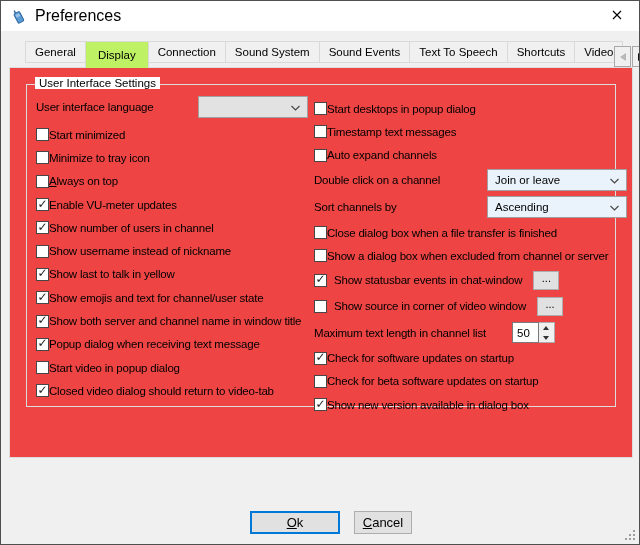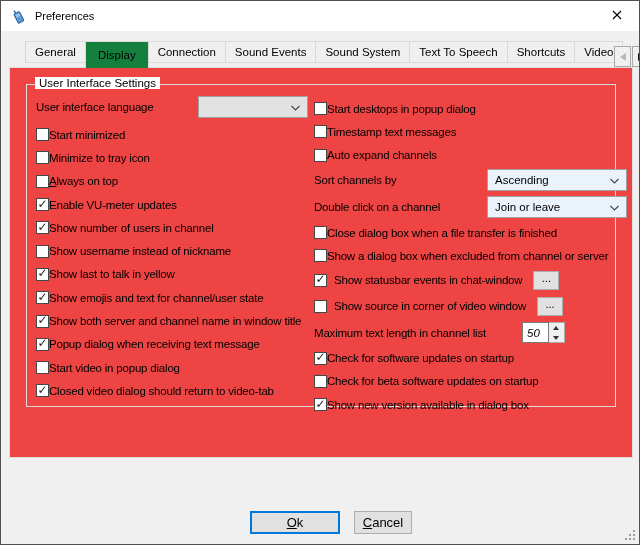--- a/index.html
+++ b/index.html
@@ -7,30 +7,30 @@
   .window {
     position:relative; width:640px; height:545px;
     background:#f0f0f0; border:1px solid #4f4f4f;
     font-family:"Liberation Sans","DejaVu Sans",sans-serif;
     font-size:11.5px; color:#000; overflow:hidden;
   }
   
   .titlebar { position:absolute; top:0; left:0; right:0; height:30px; background:#fff;
     display:flex; align-items:center; padding-left:9px; }
   .app-icon { width:17px; height:17px; margin-right:8px; flex:0 0 auto; }
-  .title { font-size:11px; }
+  .title { font-size:16px; }
   .close-btn { position:absolute; right:0; top:0; width:45px; height:29px;
     display:flex; align-items:center; justify-content:center; cursor:default; }
   
   .tabbar { position:absolute; top:40px; left:24px; width:624px; height:27px;
     display:flex; z-index:2; overflow:hidden; }
   .tab { height:22px; background:#f0f0f0; border:1px solid #d9d9d9;
     display:flex; align-items:center; justify-content:center;
     padding:0 9px; margin-right:-1px; white-space:nowrap; }
-  .tab.active { height:27px; background:#15803d; border-bottom:none; z-index:3;
+  .tab.active { height:27px; background:#bef264; border-bottom:none; z-index:3;
     padding:0 12px; }
   .tab-scroll { position:absolute; right:0; bottom:1px; display:flex; height:21px; z-index:4; }
   .scroll-btn { width:17px; height:21px; background:#f0f0f0; border:1px solid #a9a9a9;
     display:flex; align-items:center; justify-content:center; margin-left:1px; }
   .tri-left { width:0; height:0; border-top:4px solid transparent; border-bottom:4px solid transparent;
     border-right:6px solid #b8b8b8; }
   .tri-right { width:0; height:0; border-top:4px solid transparent; border-bottom:4px solid transparent;
     border-left:6px solid #111; }
   
   .panel { position:absolute; top:66px; left:8px; width:624px; height:391px;
@@ -60,21 +60,21 @@
   .combo { height:22px; border:1px solid #a0a0a0; display:flex; align-items:center;
     justify-content:space-between; padding:0 7px; }
   .combo.gray { background:#e2e2e2; width:132px; }
   .combo.blue { background:#eaf3fb; width:140px; }
   .combo-val { white-space:nowrap; overflow:hidden; }
   
   .more-btn { margin-left:4px; width:26px; height:19px; background:#e1e1e1;
     border:1px solid #adadad; display:flex; align-items:center; justify-content:center;
     font-size:11px; line-height:8px; padding-bottom:5px; }
   
-  .spin { display:flex; align-items:center; margin-left:16px;font-style:italic; }
+  .spin { display:flex; align-items:center; margin-left:6px; }
   .spin-field { width:27px; height:21px; background:#fff; border:1px solid #7a7a7a;
     display:flex; align-items:center; padding-left:4px; }
   .spin-btns { width:16px; height:21px; border:1px solid #adadad; border-left:none;
     display:flex; flex-direction:column; background:#f0f0f0; }
   .spin-up,.spin-down { flex:1; display:flex; align-items:center; justify-content:center; }
   .tri-up { width:0; height:0; border-left:3.5px solid transparent; border-right:3.5px solid transparent;
     border-bottom:4px solid #333; }
   .tri-down { width:0; height:0; border-left:3.5px solid transparent; border-right:3.5px solid transparent;
     border-top:4px solid #333; }
   
@@ -116,24 +116,24 @@
     <div class="tab">
         <span>General</span>
       </div>
     <div class="tab active">
         <span>Display</span>
       </div>
     <div class="tab">
         <span>Connection</span>
       </div>
     <div class="tab">
+        <span>Sound System</span>
+      </div>
+    <div class="tab">
         <span>Sound Events</span>
-      </div>
-    <div class="tab">
-        <span>Sound System</span>
       </div>
     <div class="tab">
         <span>Text To Speech</span>
       </div>
     <div class="tab">
         <span>Shortcuts</span>
       </div>
     <div class="tab">
         <span>Video</span>
       </div>
@@ -220,32 +220,32 @@
         <div class="row cb-row">
           <span class="checkbox"></span>
           <span class="lbl">Timestamp text messages</span>
         </div>
         <div class="row cb-row">
           <span class="checkbox"></span>
           <span class="lbl">Auto expand channels</span>
         </div>
 
         <div class="row combo-row">
-          <span class="lbl lbl-fixed2">Sort channels by</span>
+          <span class="lbl lbl-fixed2">Double click on a channel</span>
           <div class="combo blue">
-            <span class="combo-val">Ascending</span>
+            <span class="combo-val">Join or leave</span>
             <span><svg width="9" height="6" viewBox="0 0 9 6">
                   <path d="M0.5 1 L4.5 5 L8.5 1" fill="none" stroke="#444" stroke-width="1.1"></path>
                 </svg></span>
           </div>
         </div>
         <div class="row combo-row">
-          <span class="lbl lbl-fixed2">Double click on a channel</span>
+          <span class="lbl lbl-fixed2">Sort channels by</span>
           <div class="combo blue">
-            <span class="combo-val">Join or leave</span>
+            <span class="combo-val">Ascending</span>
             <span><svg width="9" height="6" viewBox="0 0 9 6">
                   <path d="M0.5 1 L4.5 5 L8.5 1" fill="none" stroke="#444" stroke-width="1.1"></path>
                 </svg></span>
           </div>
         </div>
 
         <div class="row cb-row">
           <span class="checkbox"></span>
           <span class="lbl">Close dialog box when a file transfer is finished</span>
         </div>

